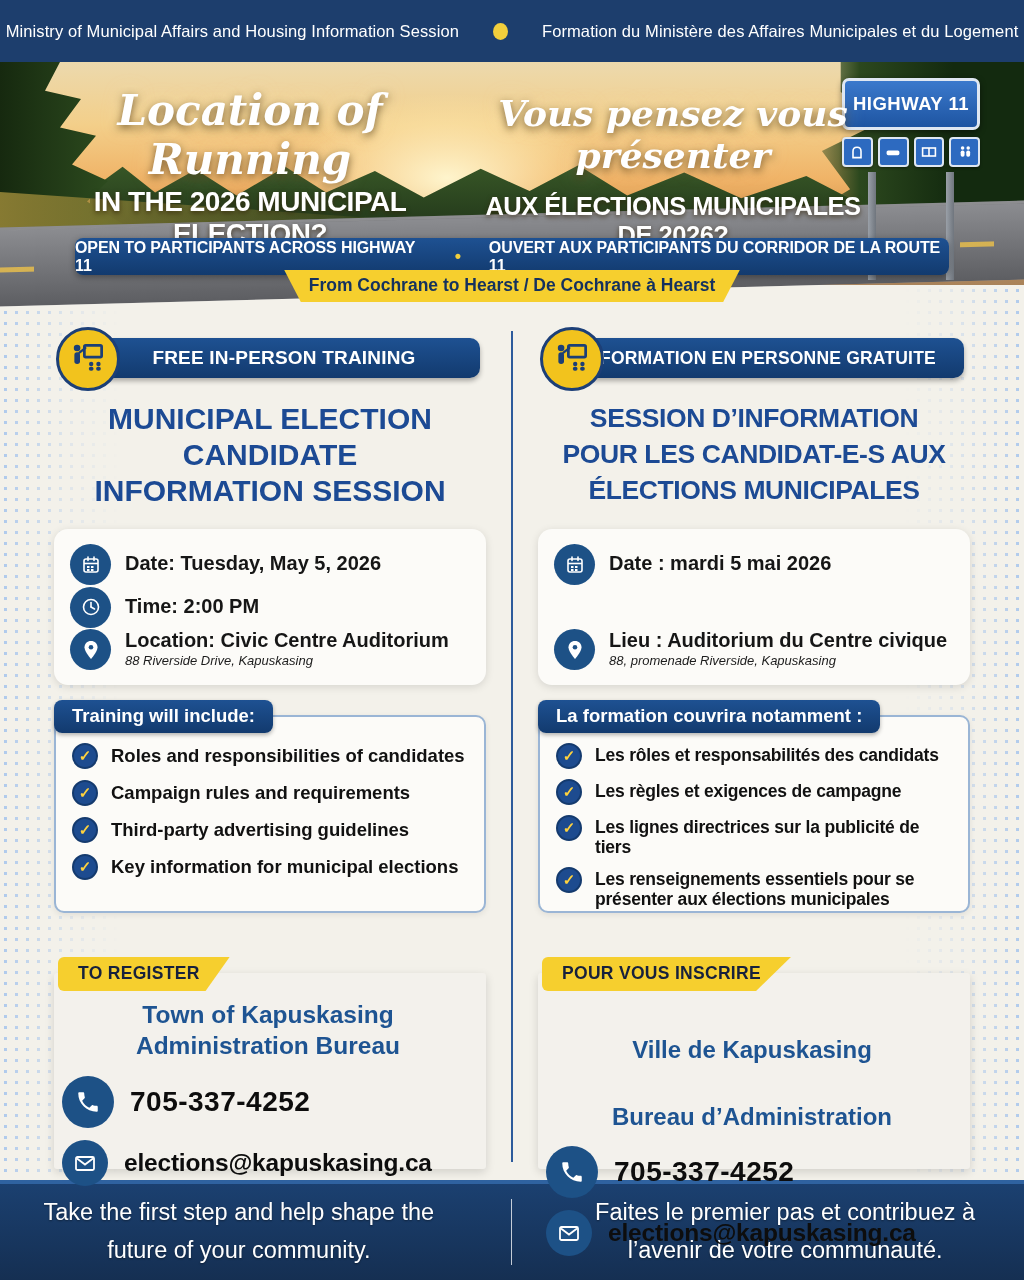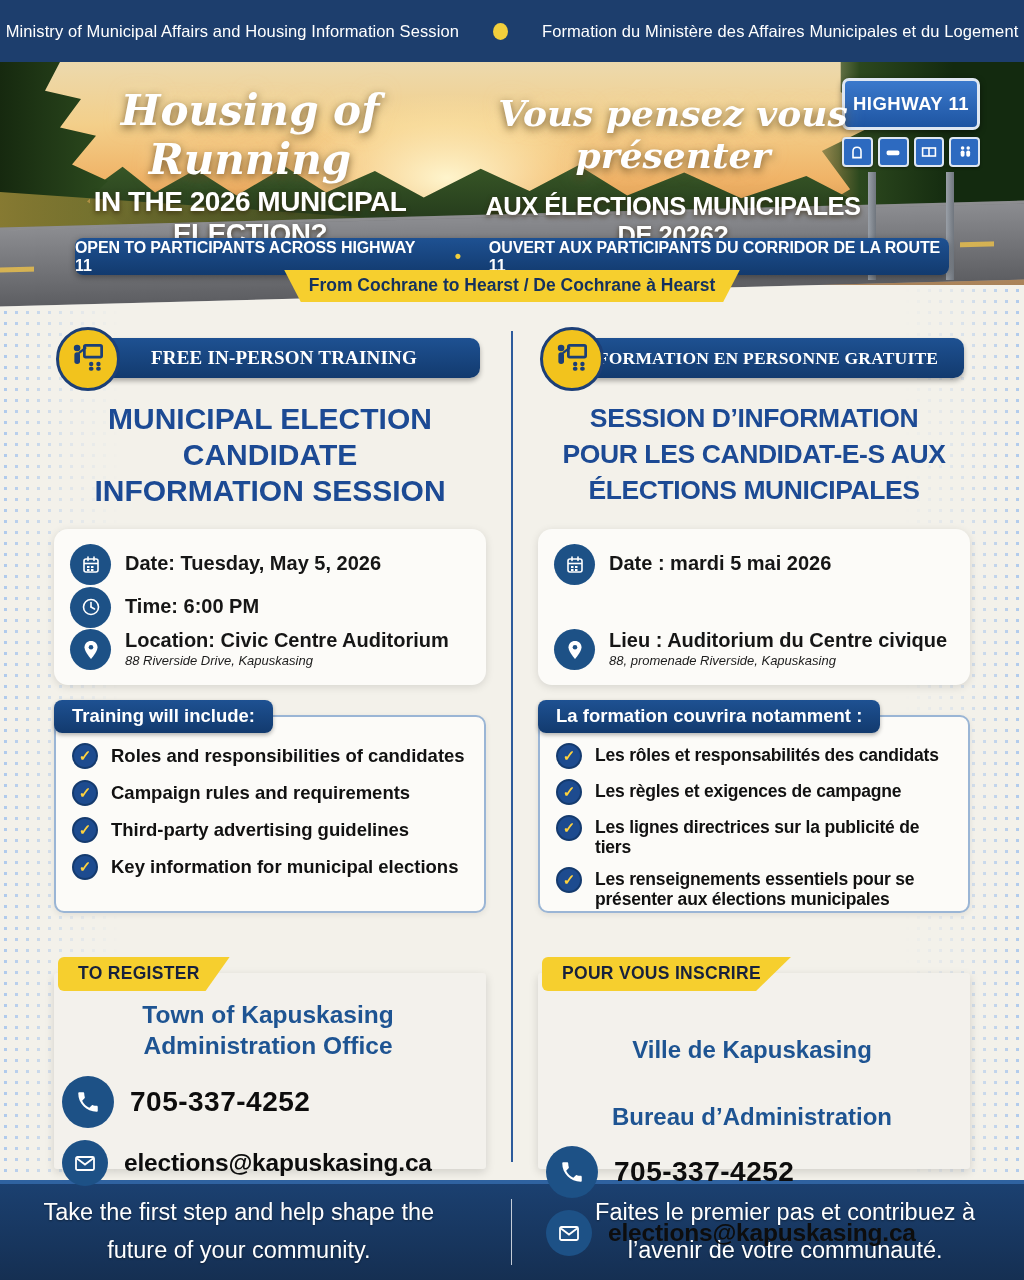--- a/index.html
+++ b/index.html
@@ -40,21 +40,21 @@
   .banner-blue span{color:#fff;font-weight:bold;font-size:16px;letter-spacing:-.1px;}
   .banner-blue .bdot{color:#f2cf3c;font-size:18px;}
   .banner-yellow{position:absolute;left:50%;transform:translateX(-50%);bottom:-17px;background:#f6cf2e;color:#14315e;font-weight:bold;font-size:17.5px;padding:5px 34px 6px;clip-path:polygon(2% 0,98% 0,94.5% 100%,5.5% 100%);z-index:9;white-space:nowrap;}
 
   
   .content{position:relative;height:895px;background:#f3f1ea;padding:0 54px;box-sizing:border-box;display:flex;}
   .content::before{content:"";position:absolute;inset:0;background-image:radial-gradient(circle,#a9c6ec 1.6px,transparent 1.9px);background-size:11px 11px;-webkit-mask-image:linear-gradient(90deg,rgba(0,0,0,.95) 0,rgba(0,0,0,.25) 70px,transparent 120px,transparent calc(100% - 120px),rgba(0,0,0,.25) calc(100% - 70px),rgba(0,0,0,.95) 100%);mask-image:linear-gradient(90deg,rgba(0,0,0,.95) 0,rgba(0,0,0,.25) 70px,transparent 120px,transparent calc(100% - 120px),rgba(0,0,0,.25) calc(100% - 70px),rgba(0,0,0,.95) 100%);pointer-events:none;}
   .col{position:relative;flex:1;padding-top:42px;display:flex;flex-direction:column;z-index:1;}
   .divider{width:2px;background:#2d5b9c;margin:46px 25px 18px;z-index:1;}
 
-  .badge-row{position:relative;height:66px;font-family:Liberation Serif, serif;}
+  .badge-row{position:relative;height:66px;}
   .badge-circle{position:absolute;left:2px;top:0;width:64px;height:64px;border-radius:50%;background:#f2c31d;border:3px solid #1c3f77;box-sizing:border-box;display:flex;align-items:center;justify-content:center;z-index:2;}
   .badge-pill{position:absolute;left:34px;right:6px;top:11px;height:40px;background:linear-gradient(180deg,#1e5192,#123a6e);border-radius:10px;display:flex;align-items:center;justify-content:center;box-shadow:0 3px 5px rgba(0,0,0,.3);}
   .badge-pill span{color:#fff;font-weight:bold;letter-spacing:.2px;}
   .col-en .badge-pill span{font-size:19px;}
   .col-fr .badge-pill span{font-size:17.5px;}
 
   .title-slot{height:116px;display:flex;flex-direction:column;justify-content:center;margin-top:4px;}
   .title-slot div{text-align:center;font-weight:bold;color:#1c4a94;}
   .col-en .title-slot div{font-size:30px;line-height:1.2;}
   .col-fr .title-slot div{font-size:26.5px;line-height:1.35;letter-spacing:-.4px;}
@@ -114,21 +114,21 @@
     <div class="sky"></div>
     <div class="sun"></div>
     <div class="treeline"></div>
     <div class="trees-left"></div>
     <div class="trees-right"></div>
     <div class="grass"></div>
     <div class="road"></div>
     <div class="center-line"></div>
 
     <div class="hero-headline hero-en">
-      <div class="script">Housing of Running</div>
+      <div class="script">Location of Running</div>
       <div class="subline">IN THE 2026 MUNICIPAL ELECTION?</div>
     </div>
     <div class="hero-headline hero-fr">
       <div class="script">Vous pensez vous présenter</div>
       <div class="subline">AUX ÉLECTIONS MUNICIPALES DE 2026?</div>
     </div>
 
     <div class="hwy">
       <div class="hwy-main">HIGHWAY 11</div>
       <div class="post p1"></div>
@@ -214,21 +214,21 @@
             <div class="info-text">Date: Tuesday, May 5, 2026</div>
           </div>
           <div class="info-row">
             <div class="ico">
               <svg width="24" height="24" viewBox="0 0 48 48">
                   <circle cx="24" cy="24" r="15" fill="none" stroke="#fff" stroke-width="3.2"></circle>
                   <line x1="24" y1="15" x2="24" y2="24" stroke="#fff" stroke-width="3.2" stroke-linecap="round"></line>
                   <line x1="24" y1="24" x2="31" y2="28" stroke="#fff" stroke-width="3.2" stroke-linecap="round"></line>
                 </svg>
             </div>
-            <div class="info-text">Time: 6:00 PM</div>
+            <div class="info-text">Time: 2:00 PM</div>
           </div>
           <div class="info-row loc">
             <div class="ico">
               <svg width="24" height="24" viewBox="0 0 48 48">
                   <path d="M24 6c-7.5 0-13 5.4-13 12.6C11 28 24 42 24 42s13-14 13-23.4C37 11.4 31.5 6 24 6z" fill="#fff"></path>
                   <circle cx="24" cy="18.5" r="4.6" fill="#1d5186"></circle>
                 </svg>
             </div>
             <div>
               <div class="info-text">Location: Civic Centre Auditorium</div>
@@ -262,21 +262,21 @@
         </div>
       </div>
 
       <div class="register-slot">
         <div class="register-card">
           <div class="register-tab">
             <span>TO REGISTER</span>
           </div>
           <div class="org">
             <div>Town of Kapuskasing</div>
-            <div>Administration Office</div>
+            <div>Administration Bureau</div>
           </div>
           <div class="contact-row">
             <div class="cico phone">
               <svg width="26" height="26" viewBox="0 0 24 24">
                   <path d="M6.62 10.79c1.44 2.83 3.76 5.14 6.59 6.59l2.2-2.21c.27-.27.67-.36 1.02-.24 1.12.37 2.33.57 3.57.57.55 0 1 .45 1 1V20c0 .55-.45 1-1 1-9.39 0-17-7.61-17-17 0-.55.45-1 1-1h3.5c.55 0 1 .45 1 1 0 1.25.2 2.45.57 3.57.11.35.03.74-.25 1.02l-2.2 2.2z" fill="#fff"></path>
                 </svg>
             </div>
             <span class="ctext num">705-337-4252</span>
           </div>
           <div class="contact-row mailrow">

